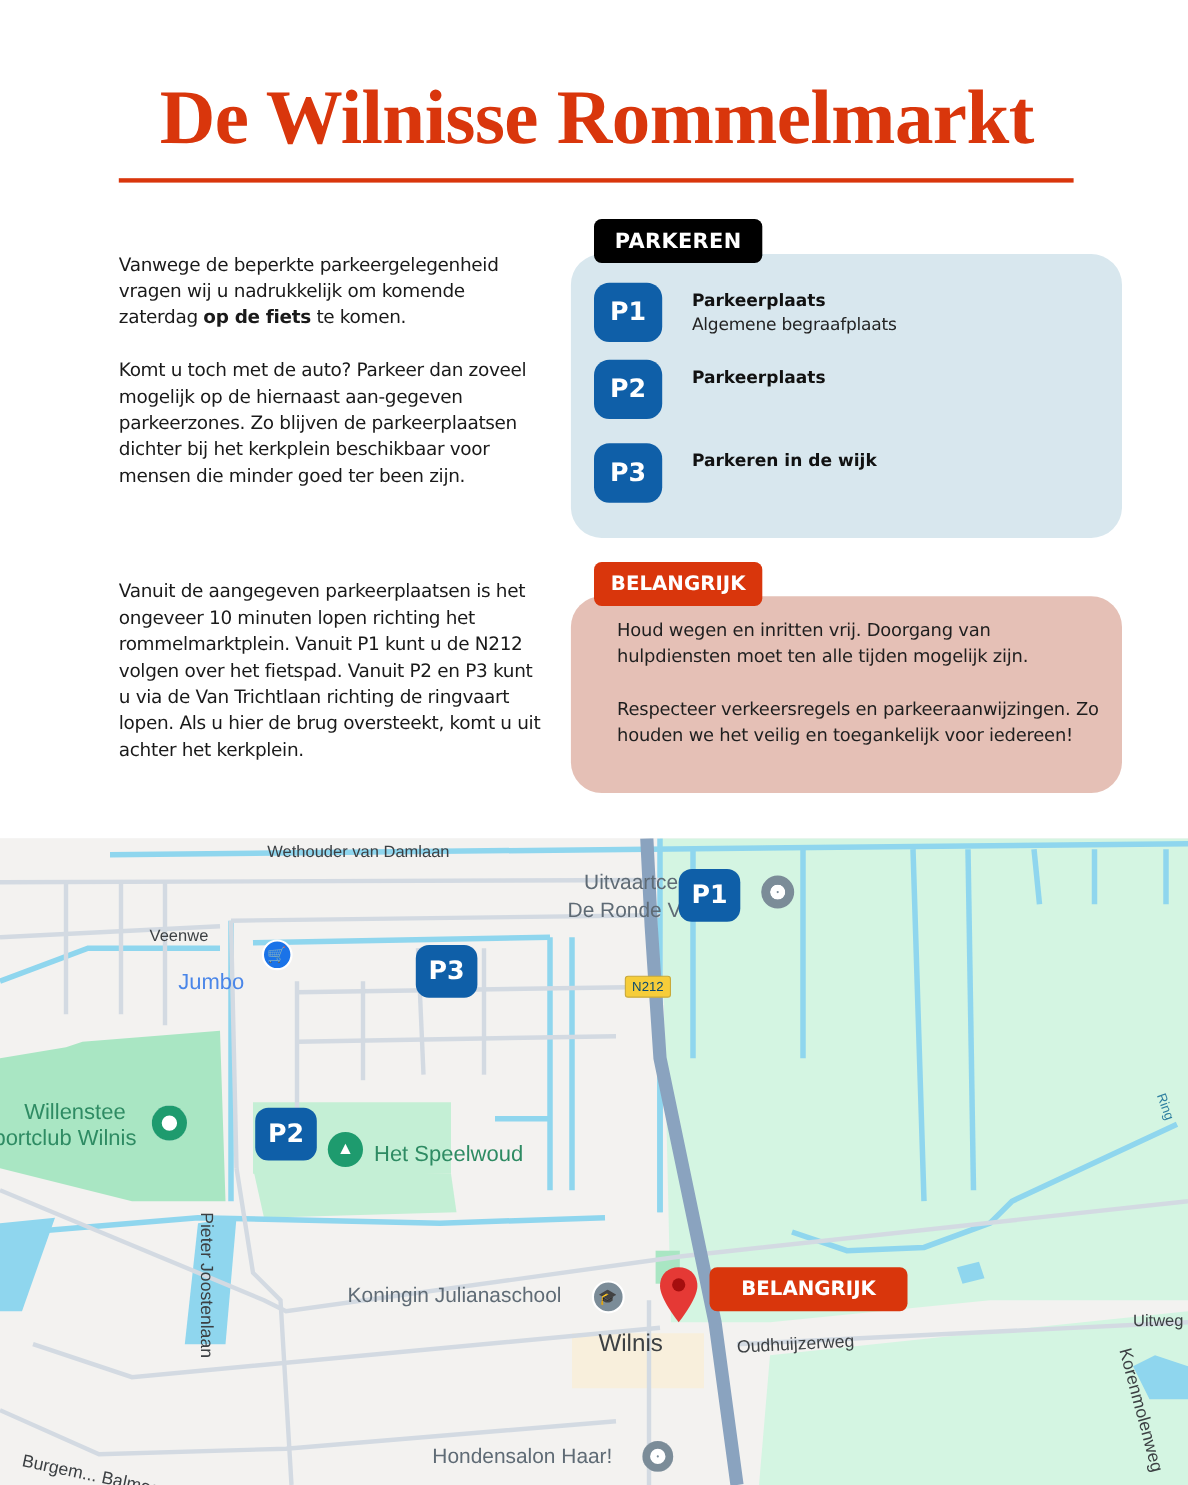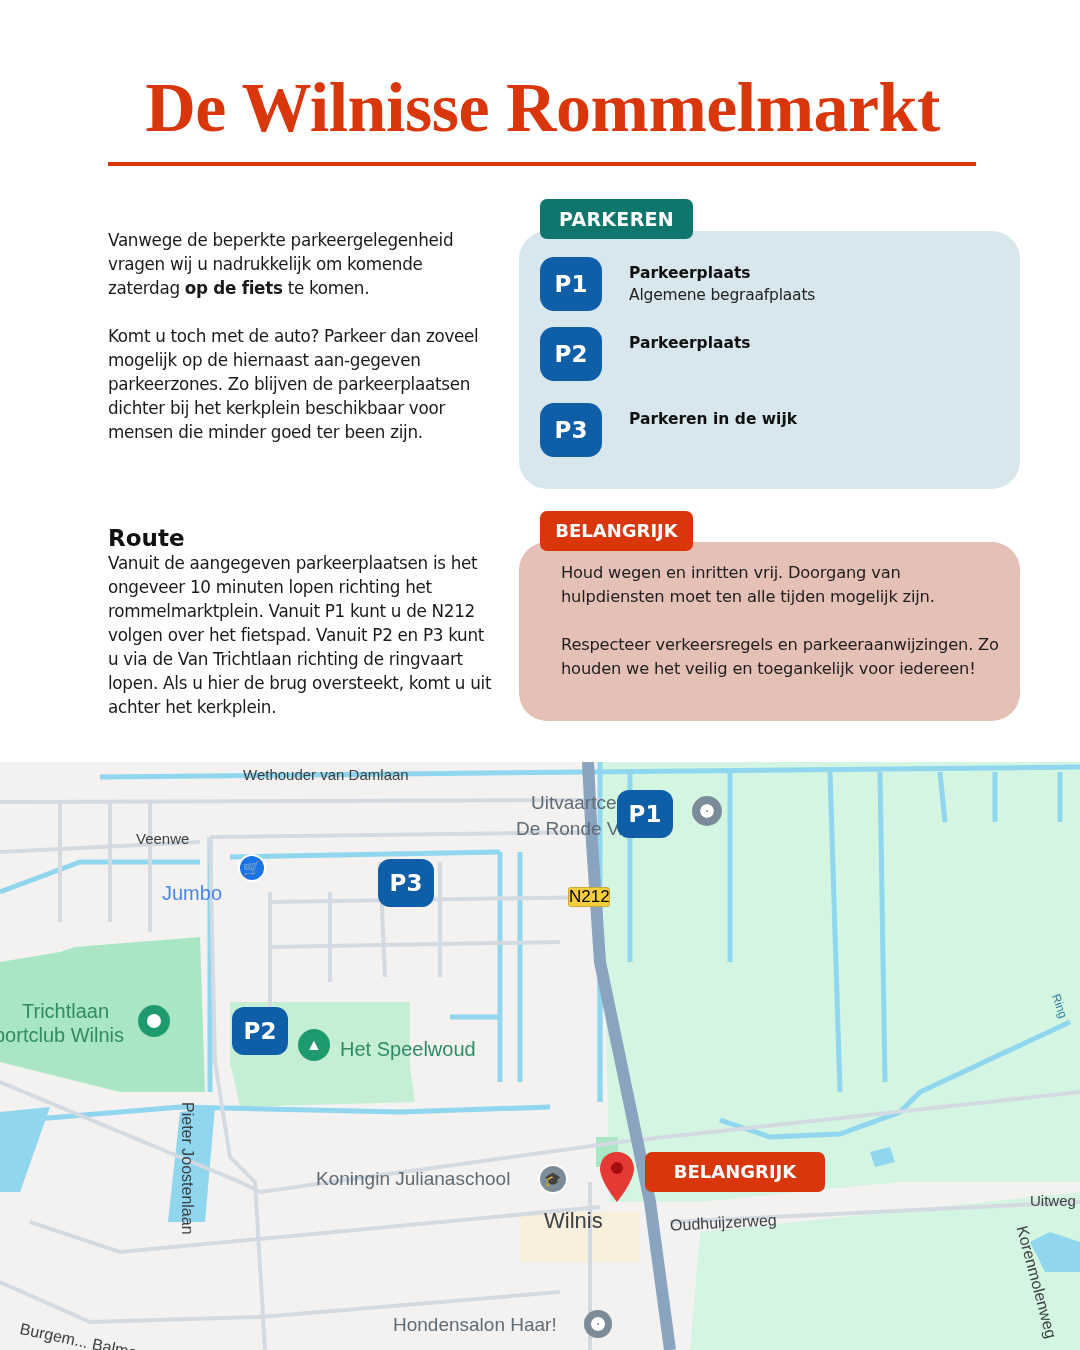--- a/index.html
+++ b/index.html
@@ -22,21 +22,21 @@
   .card {
     position: absolute; left: 519px; width: 501px; border-radius: 28px;
   }
   .card-parkeren { top: 231px; height: 258px; background: #d8e7ee; }
   .card-belangrijk { top: 542px; height: 179px; background: #e5c0b6; }
   .card-tab {
     position: absolute; left: 540px; width: 153px; height: 40px; border-radius: 7px;
     color: #fff; font-weight: bold; font-size: 19px; text-align: center; line-height: 40px;
     font-family: "DejaVu Sans", sans-serif;
   }
-  .tab-parkeren { top: 199px; background: #0f766e; letter-spacing: 0.3px; }
+  .tab-parkeren { top: 199px; background: #000000; letter-spacing: 0.3px; }
   .tab-belangrijk { top: 511px; background: #d9360c; font-size: 18px; }
 
   .p-badge {
     position: absolute; left: 540px; width: 62px; height: 54px; border-radius: 14px;
     background: #0f5fa8; color: #fff; font-weight: bold; font-size: 23px;
     text-align: center; line-height: 54px; font-family: "DejaVu Sans", sans-serif;
   }
   .p-text { position: absolute; left: 629px; width: 370px; font-family: "DejaVu Sans", sans-serif; }
   .p-text .pt-title { font-weight: bold; font-size: 15.5px; line-height: 22px; color: #111; }
   .p-text .pt-desc { font-size: 15.5px; line-height: 22px; color: #222; letter-spacing: -0.2px; }
@@ -56,40 +56,39 @@
     color: #fff; font-weight: bold; font-size: 23px; text-align: center; line-height: 48px;
     font-family: "DejaVu Sans", sans-serif;
   }
   .rommel-badge {
     position: absolute; left: 645px; top: 390px; width: 180px; height: 40px; border-radius: 7px;
     background: #d9360c; color: #fff; font-weight: bold; font-size: 18px; text-align: center; line-height: 40px;
     font-family: "DejaVu Sans", sans-serif;
   }
   .n212 {
     position: absolute; left: 568px; top: 125px; width: 42px; height: 20px; border-radius: 3px;
-    background: #f6cd3a; border: 1px solid #c9a93a; color: #000000; font-size: 17px; line-height: 18px;
+    background: #f6cd3a; border: 1px solid #c9a93a; color: #0c4a6e; font-size: 12px; text-align: center; line-height: 18px;
     font-family: "Liberation Sans", sans-serif;
   }
 </style>
 </head>
 <body>
 
 <h1 class="title">De Wilnisse Rommelmarkt</h1>
 <div class="title-rule"></div>
 
 <section class="left-col" style="top:228px;">
   <p class="body-text">
     <span>Vanwege de beperkte parkeergelegenheid vragen wij u nadrukkelijk om komende zaterdag </span><b>op de fiets</b><span> te komen.</span>
   </p>
   <div class="para-gap"></div>
   <p class="body-text">Komt u toch met de auto? Parkeer dan zoveel mogelijk op de hiernaast aan-gegeven parkeerzones. Zo blijven de parkeerplaatsen dichter bij het kerkplein beschikbaar voor mensen die minder goed ter been zijn.</p>
 </section>
 
 <section class="left-col" style="top:525px;">
-  <h2 class="sec-heading">Route</h2>
   <p class="body-text">Vanuit de aangegeven parkeerplaatsen is het ongeveer 10 minuten lopen richting het rommelmarktplein. Vanuit P1 kunt u de N212 volgen over het fietspad. Vanuit P2 en P3 kunt u via de Van Trichtlaan richting de ringvaart lopen. Als u hier de brug oversteekt, komt u uit achter het kerkplein.</p>
 </section>
 
 <div class="card card-parkeren"></div>
 <div class="card-tab tab-parkeren">PARKEREN</div>
 
 <div class="p-badge" style="top:257px;">P1</div>
 <div class="p-text" style="top:262px;">
   <div class="pt-title">Parkeerplaats</div>
   <div class="pt-desc">Algemene begraafplaats</div>
@@ -171,29 +170,29 @@
       <path d="M30,460 L120,490 L600,445"></path>
       <path d="M0,520 L90,560 L260,555 L560,530"></path>
       <line x1="590" y1="420" x2="590" y2="588"></line>
       <path d="M670,460 L1080,440"></path>
     </g>
 
     <path d="M588,0 L592,80 L600,200 L625,320 L650,440 L670,588" stroke="#8aa3bf" stroke-width="12" fill="none"></path>
   </svg>
 
   <span class="map-label lbl-dark" style="left:243px; top:4px;">Wethouder van Damlaan</span>
-  <span class="map-label lbl-dark" style="left:136px; top:68px;">Veenwe</span>
+  <span class="map-label lbl-dark" style="left:136px; top:80px;">Veenwe</span>
   <span class="map-label lbl-blue" style="left:162px; top:96px;">Jumbo</span>
   <span style="position:absolute; left:238px; top:92px; width:28px; height:28px; border-radius:50%; background:#1a73e8; border:2px solid #fff; color:#fff; font-size:14px; text-align:center; line-height:24px;">🛒</span>
   <span class="map-label lbl-gray" style="left:531px; top:30px;">Uitvaartcentrum</span>
   <span class="map-label lbl-gray" style="left:516px; top:56px;">De Ronde V...</span>
   <span style="position:absolute; left:692px; top:34px; width:30px; height:30px; border-radius:50%; background:#7b8c98; border:8px solid #7b8c98; box-shadow: inset 0 0 0 6px #fff;"></span>
   <span class="n212">N212</span>
 
-  <span class="map-label lbl-green" style="left:22px; top:238px;">Trichtlaan</span>
+  <span class="map-label lbl-green" style="left:22px; top:238px;">Willenstee</span>
   <span class="map-label lbl-green" style="left:-6px; top:262px;">portclub Wilnis</span>
   <span style="position:absolute; left:138px; top:243px; width:32px; height:32px; border-radius:50%; background:#1e9b6e; box-shadow: inset 0 0 0 9px #1e9b6e, inset 0 0 0 16px #fff;"></span>
   <span class="map-label lbl-green" style="left:340px; top:276px;">Het Speelwoud</span>
   <span style="position:absolute; left:298px; top:267px; width:32px; height:32px; border-radius:50%; background:#1e9b6e; color:#fff; font-size:16px; text-align:center; line-height:32px;">▲</span>
   <span class="map-label lbl-dark" style="left:196px; top:340px; transform: rotate(90deg); transform-origin: left top; font-size:16px;">Pieter Joostenlaan</span>
 
   <span class="map-label lbl-gray" style="left:316px; top:406px;">Koningin Julianaschool</span>
   <span style="position:absolute; left:538px; top:402px; width:30px; height:30px; border-radius:50%; background:#7b8c98; border:2px solid #fff; color:#fff; font-size:14px; text-align:center; line-height:26px;">🎓</span>
   <span class="map-label" style="left:544px; top:446px; font-size:22px; color:#3c4043;">Wilnis</span>
   <span class="map-label lbl-dark" style="left:670px; top:452px; font-size:16px; transform: rotate(-3deg);">Oudhuijzerweg</span>

